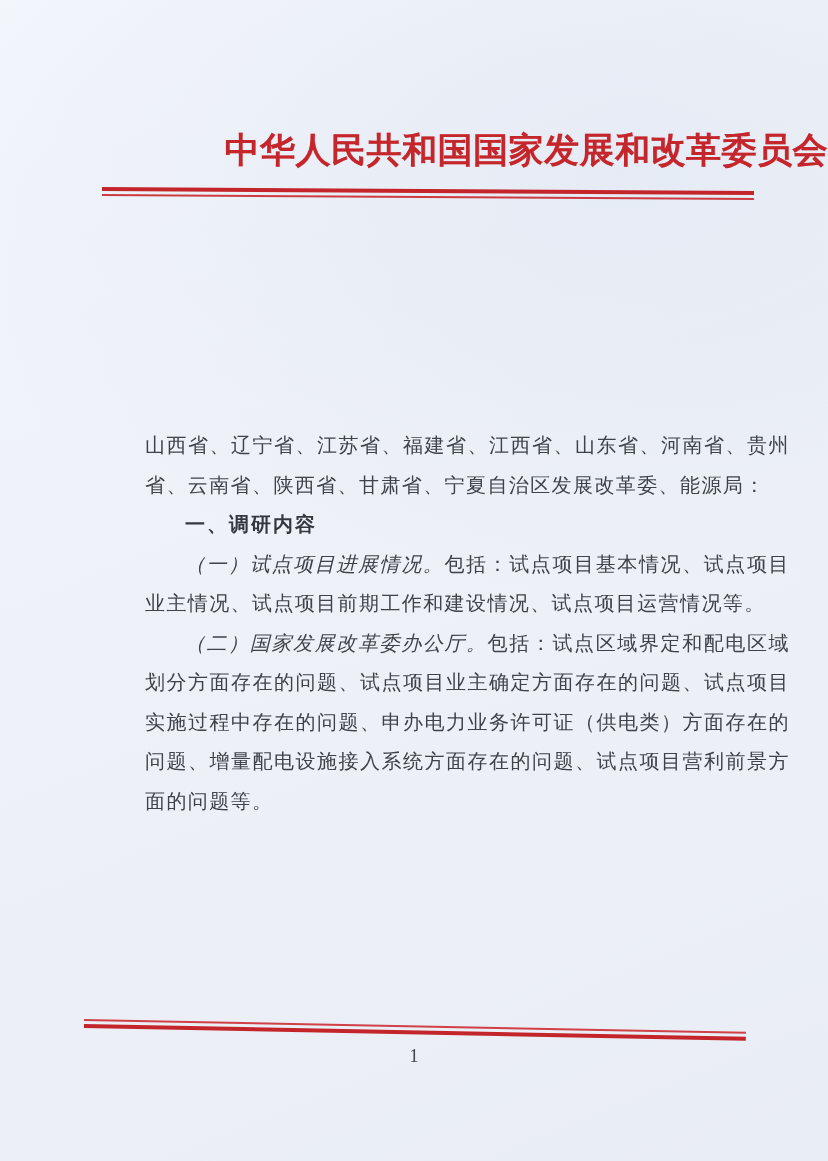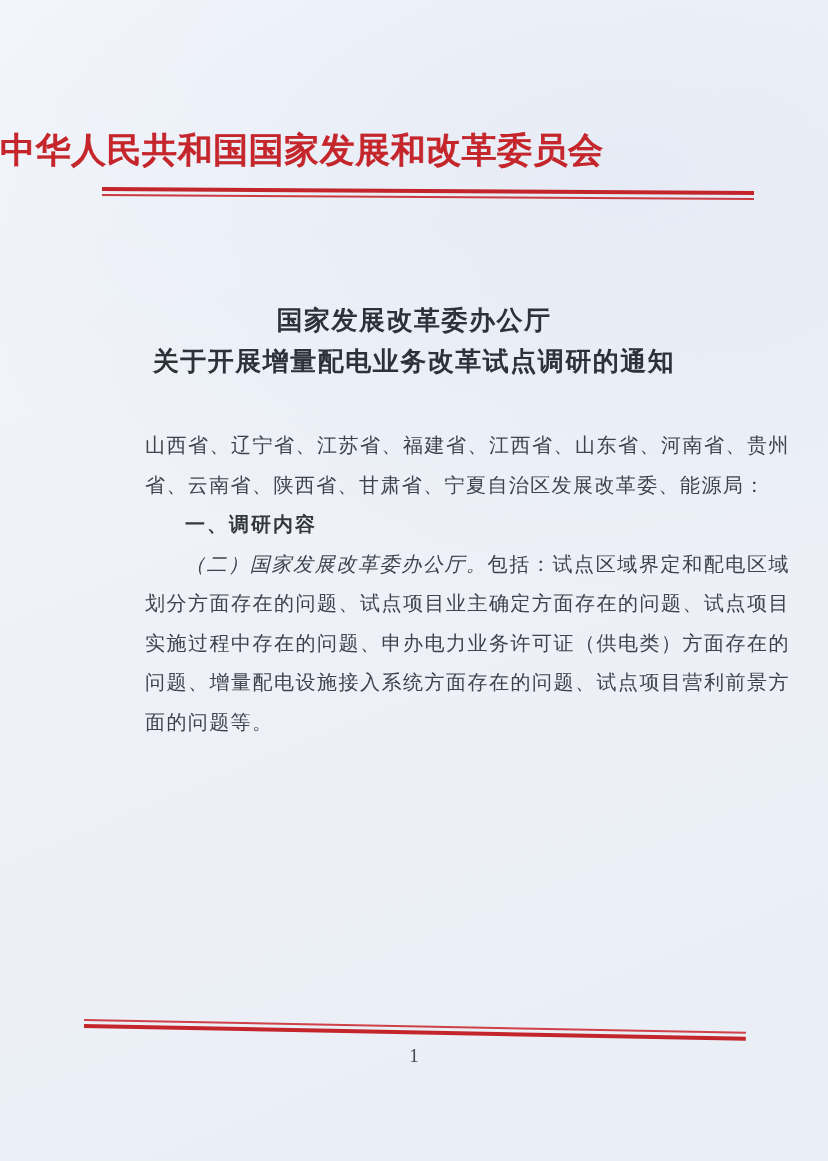--- a/index.html
+++ b/index.html
@@ -18,21 +18,21 @@
       linear-gradient(158deg, #f3f6fb 0%, #eef1f7 45%, #e9edf5 100%);
     font-family: "Liberation Serif", "DejaVu Serif", serif;
   }
 
   
   .agency-name {
     position: absolute;
     top: 127px;
     left: 0;
     right: 0;
-    text-align: left;
+    text-align: right;
     font-size: 35px;
     font-weight: bold;
     letter-spacing: 0.5px;
     color: #c4262b;
     text-shadow: 0.4px 0.4px 0 rgba(196,38,43,0.45);
     white-space: nowrap;
   }
   .rule-top {
     position: absolute;
     top: 187px;
@@ -117,32 +117,29 @@
 <div class="page">
 
   <div class="agency-name">中华人民共和国国家发展和改革委员会</div>
 
   <div class="rule-top">
     <div class="thick"></div>
     <div class="gap"></div>
     <div class="thin"></div>
   </div>
 
-  <div class="doc-title">
-    <div>国家发展改革委办公厅</div>
-    <div>关于开展增量配电业务改革试点调研的通知</div>
-  </div>
 
   <div class="content">
 
     <p class="no-indent">山西省、辽宁省、江苏省、福建省、江西省、山东省、河南省、贵州省、云南省、陕西省、甘肃省、宁夏自治区发展改革委、能源局：</p>
 
 
     <p class="heading">一、调研内容</p>
 
+    <p><span class="lead">（一）试点项目进展情况。</span><span>包括：试点项目基本情况、试点项目业主情况、试点项目前期工作和建设情况、试点项目运营情况等。</span></p>
 
     <p><span class="lead">（二）国家发展改革委办公厅。</span><span>包括：试点区域界定和配电区域划分方面存在的问题、试点项目业主确定方面存在的问题、试点项目实施过程中存在的问题、申办电力业务许可证（供电类）方面存在的问题、增量配电设施接入系统方面存在的问题、试点项目营利前景方面的问题等。</span></p>
 
   </div>
 
   <div class="rule-bottom">
     <div class="thin"></div>
     <div class="gap"></div>
     <div class="thick"></div>
   </div>

